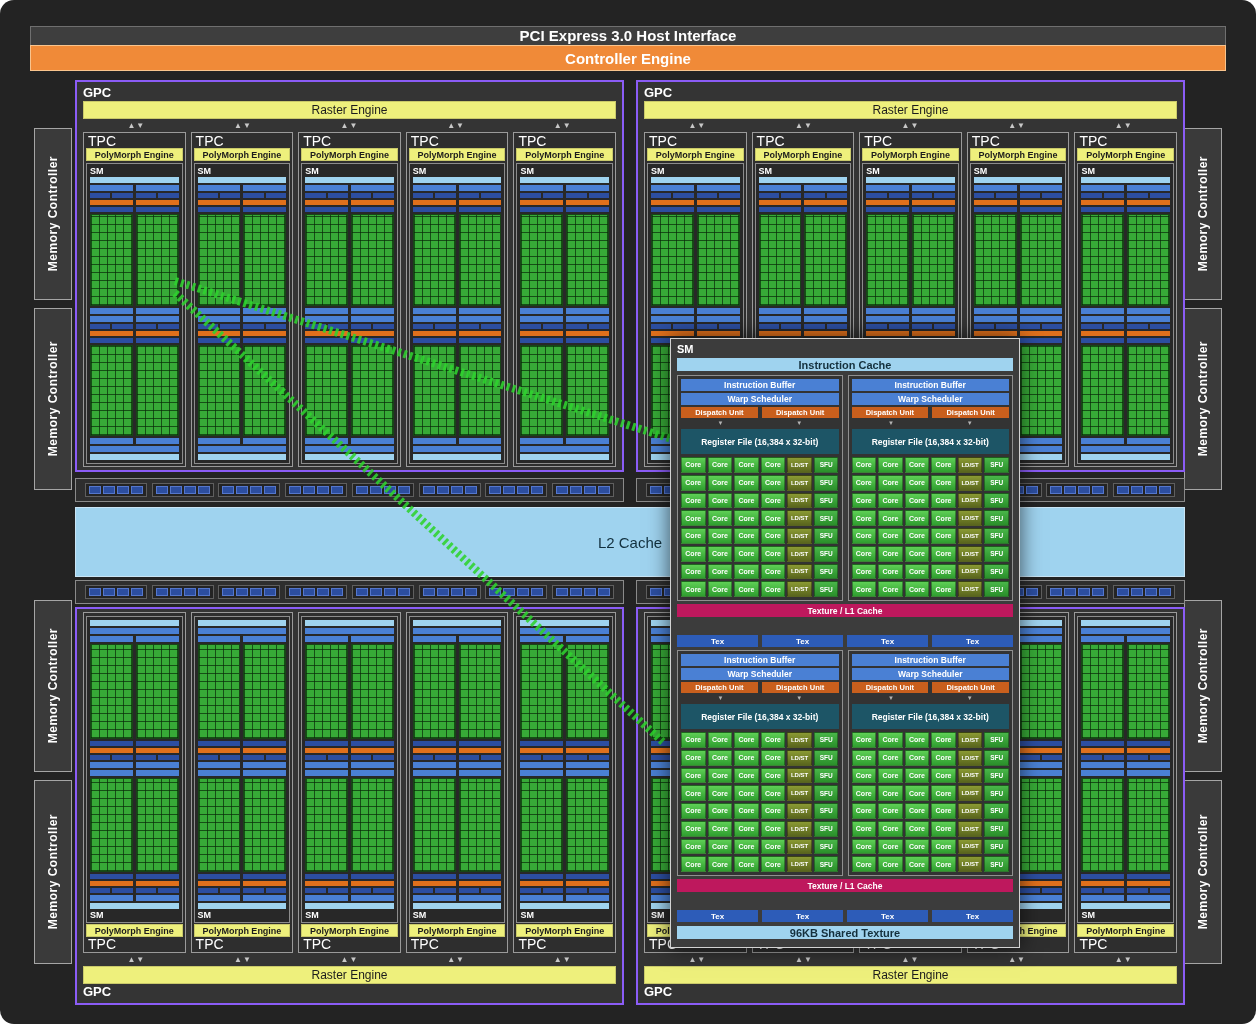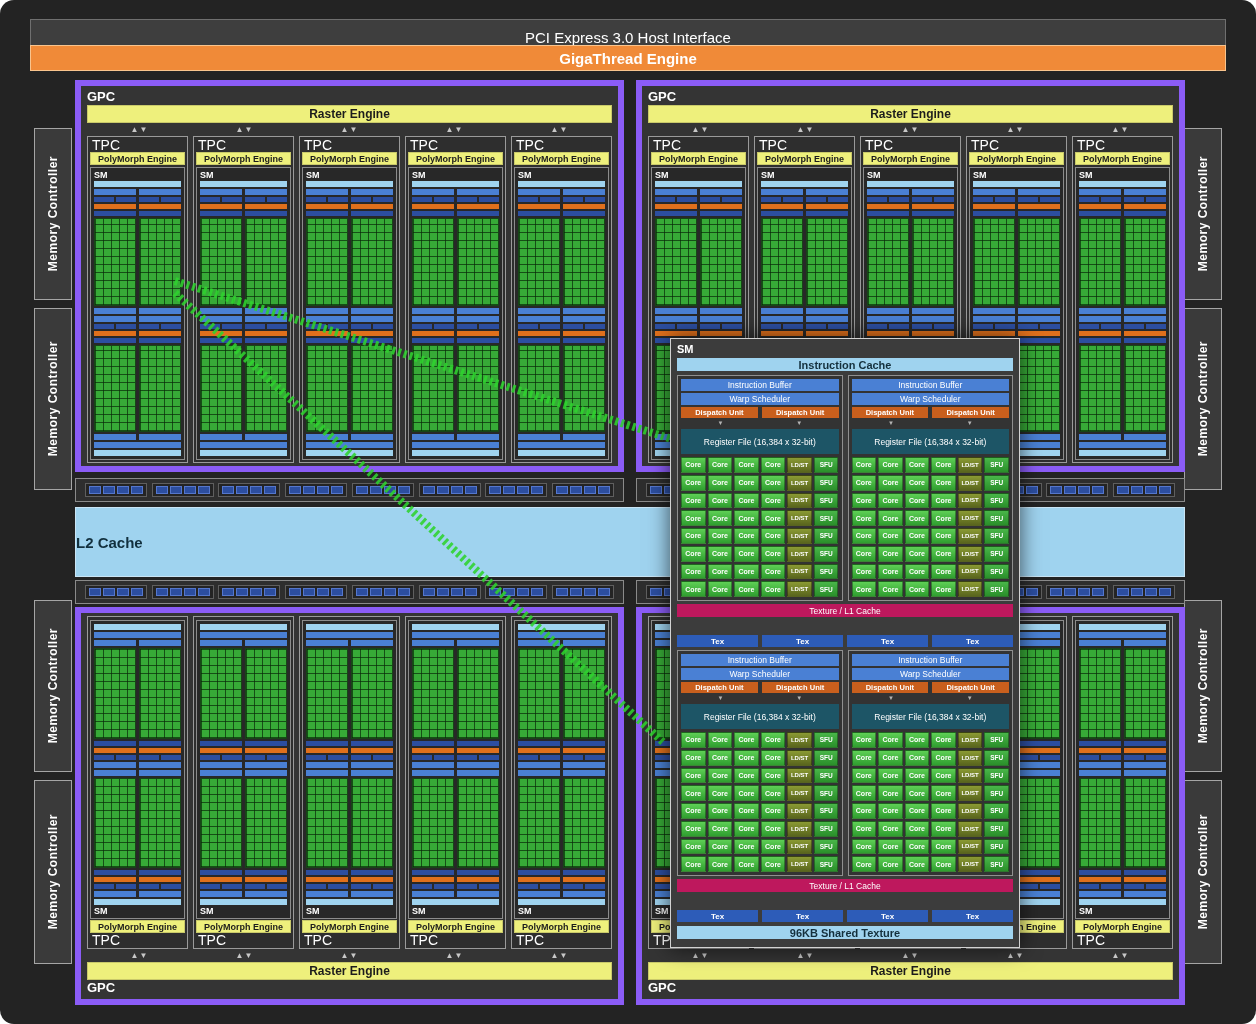--- a/index.html
+++ b/index.html
@@ -1,46 +1,46 @@
 <!DOCTYPE html>
 <html style="--orange: #f08a38; --yellow: #eef07c; --light-blue: #9fd3ef; --blue: #4a80d4; --navy: #2c4ea0; --teal: #1d5566; --green: #37aa37; --olive: #6f7f27; --dispatch-orange: #c95f1d;"><head>
 <meta charset="utf-8">
 <style>
   *{margin:0;padding:0;box-sizing:border-box}
   html,body{width:1256px;height:1024px;background:#ffffff;font-family:"Liberation Sans","DejaVu Sans",sans-serif}
   .frame{position:relative;width:1256px;height:1024px;background:#232323;border-radius:14px;overflow:hidden}
 
   
-  .bar-pcie{position:absolute;left:30px;top:19px;width:1196px;height:28px;background:#3e3e3e;border:1px solid #6f6f6f;
-    display:flex;align-items:flex-end;justify-content:center;color:#fff;font-weight:normal;font-size:15px}
+  .bar-pcie{position:absolute;left:30px;top:26px;width:1196px;height:28px;background:#3e3e3e;border:1px solid #6f6f6f;
+    display:flex;align-items:flex-start;justify-content:center;color:#fff;font-weight:bold;font-size:15px}
   .bar-giga{position:absolute;left:30px;top:45px;width:1196px;height:26px;background:var(--orange,#f08a38);border:1px solid #f9c48d;
     display:flex;align-items:center;justify-content:center;color:#fff;font-weight:bold;font-size:15px}
 
   
   .mc{position:absolute;width:38px;border:1px solid #a5a5a5;background:#3a3a3a;display:flex;align-items:center;justify-content:center}
   .mc span{writing-mode:vertical-rl;transform:rotate(180deg);color:#fff;font-weight:bold;font-size:12px;white-space:nowrap;letter-spacing:.5px}
 
   
   .center{position:absolute;left:75px;top:80px;width:1110px;height:930px}
   .gpc-row{position:absolute;left:0;width:1110px;display:flex;gap:12px}
   #gpc-top{top:0;height:392px}
   #gpc-bottom{top:527px;height:398px}
   .rop-strip{position:absolute;left:0;width:1110px;display:flex;gap:12px}
   #rop-top{top:398px}
   #rop-bottom{top:500px}
   .rop-box{flex:1;height:24px;border:1px solid #8a8a8a;background:#2e2e2e;display:flex;align-items:center;justify-content:space-evenly;padding:0 4px}
   .rop-group{display:flex;gap:2px;background:#242424;border:1px solid #5f5f5f;padding:2px 3px}
   .rop-bar{width:12px;height:8px;background:var(--navy,#2c4ea0);border:1px solid #5577cc}
   .l2{position:absolute;left:0;top:427px;width:1110px;height:70px;background:var(--light-blue,#9fd3ef);border:1px solid #c9e5f5;
-    display:flex;align-items:center;justify-content:flex-start;color:#12303e;font-weight:bold;font-size:15px}
+    display:flex;align-items:center;justify-content:center;color:#12303e;font-weight:normal;font-size:15px}
 
   
-  .gpc{flex:1;border:6px solid #8b5cf6;background:#343434;display:flex;flex-direction:column;padding:3px 6px}
+  .gpc{flex:1;border:2px solid #8b5cf6;background:#343434;display:flex;flex-direction:column;padding:3px 6px}
   .gpc-label{color:#fff;font-weight:bold;font-size:13px;height:16px;line-height:16px}
-  .raster{height:18px;background:var(--yellow,#eef07c);border:1px solid #c9c96a;color:#1c1c1c;font-weight:bold;font-size:12px;
+  .raster{height:18px;background:var(--yellow,#eef07c);border:1px solid #c9c96a;color:#1c1c1c;font-weight:normal;font-size:12px;
     display:flex;align-items:center;justify-content:center}
   .arrow-row{height:13px;display:flex;justify-content:space-around;align-items:center}
   .arrow-pair{color:#c8c8c8;font-size:8px;letter-spacing:1px;line-height:13px}
   .tpc-row{flex:1;display:flex;gap:5px}
 
   
   .tpc{flex:1;border:1px solid #9a9a9a;background:#2e2e2e;display:flex;flex-direction:column;padding:2px}
   .tpc-label{color:#fff;font-weight:normal;font-size:14px;height:12px;line-height:12px;padding-left:2px}
   .poly{height:13px;background:var(--yellow,#eef07c);border:1px solid #c9c96a;color:#1c1c1c;font-weight:bold;font-size:9px;
     display:flex;align-items:center;justify-content:center;margin:1px 0}
@@ -68,21 +68,21 @@
 
   
   .overlay{position:absolute;left:670px;top:338px;width:350px;height:610px;background:#3c3c3c;border:1px solid #d2d2d2;
     box-shadow:0 0 20px rgba(0,0,0,.65);display:flex;flex-direction:column;padding:3px 6px 6px;z-index:10}
   .ov-header{color:#fff;font-weight:bold;font-size:11px;height:14px;line-height:14px}
   .ov-icache{height:13px;background:var(--light-blue,#9fd3ef);color:#14303d;font-weight:bold;font-size:11px;
     display:flex;align-items:center;justify-content:center;margin:2px 0}
   .ov-icache.shared{margin-top:3px}
   .ov-pair{flex:1;display:flex;gap:5px;margin:2px 0}
   .part{flex:1;border:1px solid #8f8f8f;background:#333333;display:flex;flex-direction:column;padding:3px;gap:2px}
-  .obar{height:12px;display:flex;align-items:center;justify-content:center;color:#fff;font-weight:normal;font-size:8.5px;flex:none}
+  .obar{height:12px;display:flex;align-items:center;justify-content:center;color:#fff;font-weight:bold;font-size:8.5px;flex:none}
   .ibuf,.wsched{background:var(--blue,#4a80d4)}
   .drow{display:flex;gap:4px;height:11px;flex:none}
   .dunit{flex:1;background:var(--dispatch-orange,#c95f1d);color:#fff;font-weight:bold;font-size:7.5px;
     display:flex;align-items:center;justify-content:center}
   .arrowlets{height:7px;display:flex;justify-content:space-around;color:#b5b5b5;font-size:6px;line-height:7px;flex:none}
   .regfile{background:var(--teal,#1d5566);height:25px}
   .ogrid{flex:1;display:flex;flex-direction:column;gap:2px;margin-top:1px}
   .orow{flex:1;display:flex;gap:2px}
   .ocell{flex:1;display:flex;align-items:center;justify-content:center;color:#fff;font-weight:bold;font-size:7px;
     border:1px solid rgba(0,0,0,.35)}
@@ -97,21 +97,21 @@
 </style>
 </head>
 <body>
 
 <div class="frame">
 
   <div class="bar-pcie">
     <span>PCI Express 3.0 Host Interface</span>
   </div>
   <div class="bar-giga">
-    <span>GigaThread Engine</span>
+    <span>Controller Engine</span>
   </div>
 
   <div id="mc-left">
       <div class="mc" style="left: 34px; top: 128px; height: 172px;">
         <span>Memory Controller</span>
       </div>
       <div class="mc" style="left: 34px; top: 308px; height: 182px;">
         <span>Memory Controller</span>
       </div>
       <div class="mc" style="left: 34px; top: 600px; height: 172px;">

